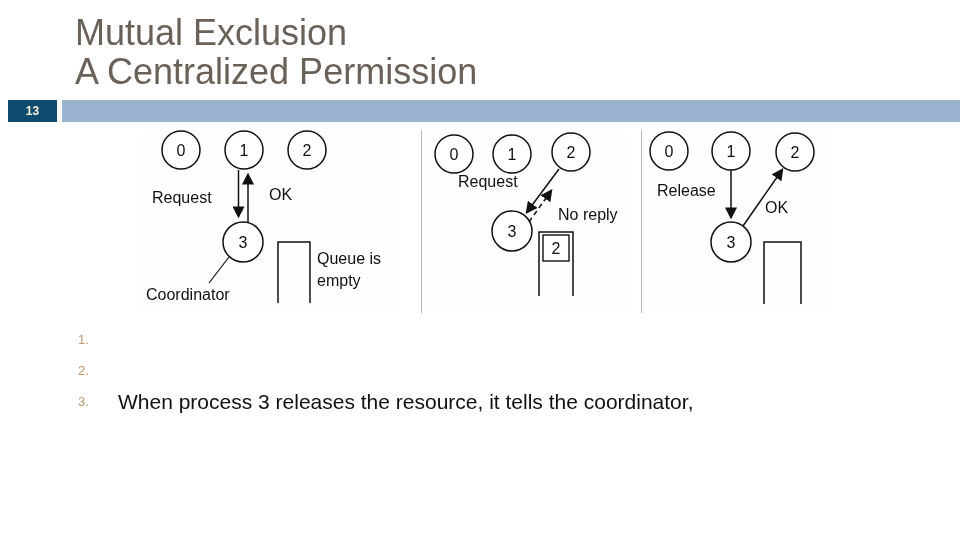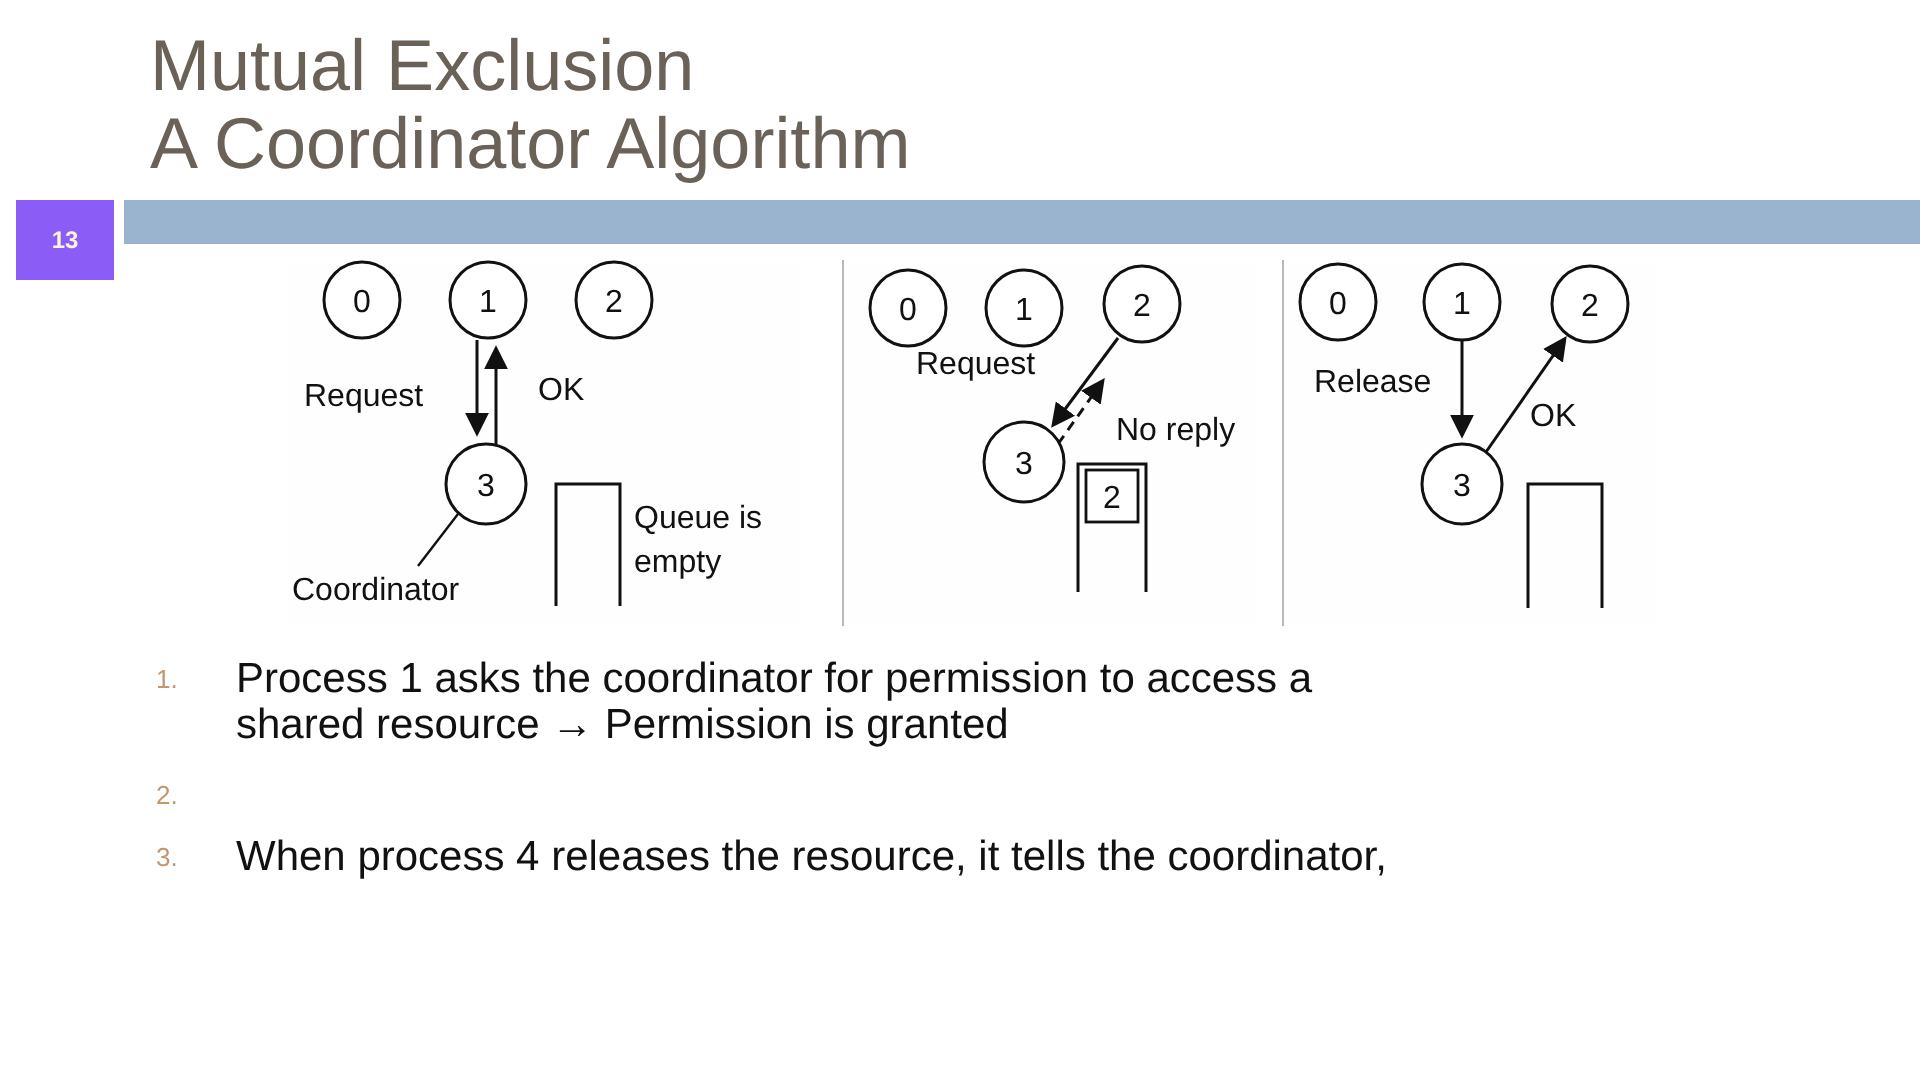--- a/index.html
+++ b/index.html
@@ -9,22 +9,22 @@
     padding-left:48px;
   }
   
   .title{
     position:absolute;left:75px;top:13px;
     font-size:36px;line-height:39px;color:#6a6158;font-weight:400;
     letter-spacing:0px;white-space:nowrap;
   }
   
   .page-badge{
-    position:absolute;left:8px;top:100px;width:49px;height:40px;
-    background:#8b5cf6;color:#fbf3da;font-size:12px;font-weight:bold;
+    position:absolute;left:8px;top:100px;width:49px;height:22px;
+    background:#0c4a6e;color:#fbf3da;font-size:12px;font-weight:bold;
     display:flex;align-items:center;justify-content:center;
   }
   .header-bar{
     position:absolute;left:62px;top:100px;width:898px;height:22px;
     background:#9ab4cf;
   }
   
   .panel{position:absolute;top:130px;height:183px;background:#fefefe;}
   .panel-1{left:142px;width:258px;}
   .panel-2{left:421px;width:207px;border-left:1px solid #b8b8b8;}
@@ -45,21 +45,21 @@
     font-size:21px;line-height:23px;color:#111111;
   }
 </style>
 </head>
 <body>
 
 <div class="slide">
 
   <div class="title">
     <div>Mutual Exclusion</div>
-    <div>A Coordinator Algorithm</div>
+    <div>A Centralized Permission</div>
   </div>
 
   <div class="page-badge">
     <span>13</span>
   </div>
   <div class="header-bar"></div>
 
   <div class="panel panel-1">
     <svg viewBox="0 0 258 183">
       <defs>
@@ -143,29 +143,25 @@
       <line x1="101" y1="96" x2="140" y2="40" stroke="#111" stroke-width="1.5" marker-end="url(#ah3)"></line>
       <text x="123" y="83">OK</text>
 
       <path d="M122,174 L122,112 L159,112 L159,174" fill="none" stroke="#111" stroke-width="1.5"></path>
     </svg>
   </div>
 
   <div class="bullets">
     <div class="bullet-item">
       <div class="bullet-marker">1.</div>
-      <div class="bullet-text">
-        <div>Process 1 asks the coordinator for permission to access a</div>
-        <div>shared resource → Permission is granted</div>
-      </div>
     </div>
     <div class="bullet-item">
       <div class="bullet-marker">2.</div>
     </div>
     <div class="bullet-item">
       <div class="bullet-marker">3.</div>
       <div class="bullet-text">
-        <div>When process 4 releases the resource, it tells the coordinator,</div>
+        <div>When process 3 releases the resource, it tells the coordinator,</div>
       </div>
     </div>
   </div>
 
 </div>
 
 </body></html>

